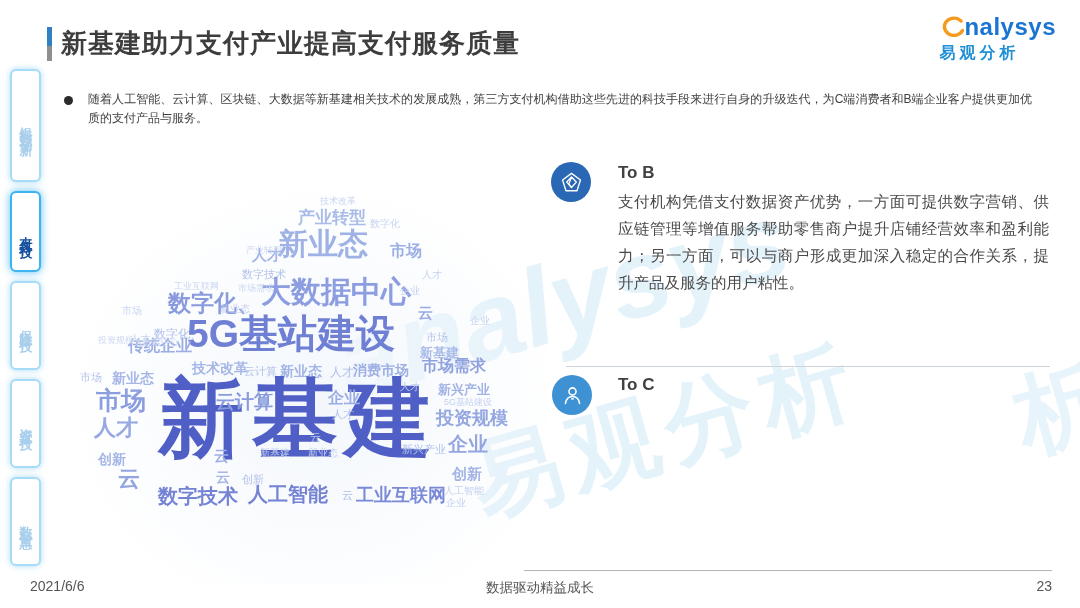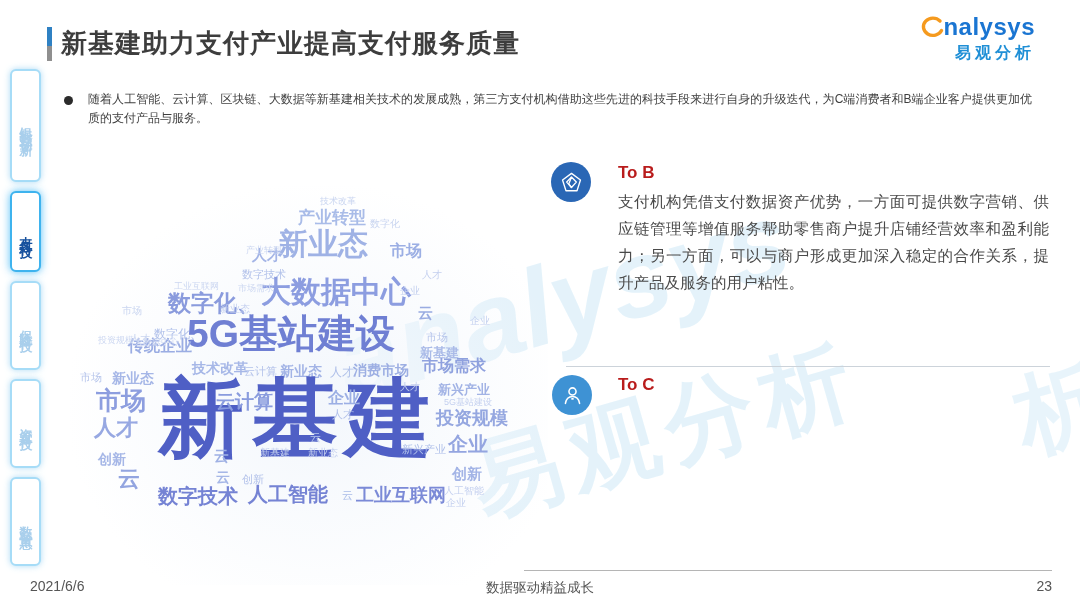--- a/index.html
+++ b/index.html
@@ -14,21 +14,21 @@
   
   .title-bar {
     position:absolute; left:47px; top:27px; width:5px; height:34px;
     background: linear-gradient(180deg,#2f81c3 0%,#2f81c3 55%,#8f8f8f 55%,#8f8f8f 100%);
   }
   .page-title {
     position:absolute; left:61px; top:26px;
     font-size:26px; font-weight:700; color:#3d3d3d; letter-spacing:1px;
     white-space:nowrap;
   }
-  .logo { position:absolute; right:45px; top:12px; text-align:right; }
+  .logo { position:absolute; right:24px; top:12px; text-align:left; }
   .logo-row { display:flex; align-items:center; justify-content:flex-end; height:30px; }
   .logo-latin { font-size:24px; font-weight:700; color:#1a75d2; letter-spacing:0.5px; }
   .logo-cn { font-size:16px; font-weight:700; color:#1f8fd6; letter-spacing:4px; margin-top:1px; }
 
   
   .bullet-row { position:absolute; left:64px; top:90px; width:968px; display:flex; gap:15px; }
   .bullet-dot { width:9px; height:9px; border-radius:50%; background:#2b2b2b; margin-top:6px; flex:none; }
   .bullet-text { font-size:12px; line-height:1.55; color:#3f3f3f; text-align:justify; }
 
   
@@ -64,21 +64,21 @@
   }
   .wc-word { position:absolute; line-height:1; white-space:nowrap; }
 
   
   .sec-icon {
     position:absolute; width:40px; height:40px; border-radius:50%;
     display:flex; align-items:center; justify-content:center; z-index:3;
   }
   #tob-icon { left:551px; top:162px; background:#2a67b5; }
   #toc-icon { left:552px; top:375px; background:#3e92d4; }
-  .sec-head { position:absolute; left:618px; font-size:17px; font-weight:700; color:#b91c1c; z-index:3; }
+  .sec-head { position:absolute; left:618px; font-size:17px; font-weight:700; color:#404040; z-index:3; }
   #tob-head { top:163px; }
   #toc-head { top:375px; }
   .sec-body {
     position:absolute; left:618px; width:431px;
     font-size:15.5px; line-height:1.74; color:#4a4a4a; text-align:justify; z-index:3;
   }
   #tob-body { top:189px; }
   #toc-body { top:401px; }
   .sec-body p { margin:0; }
 

